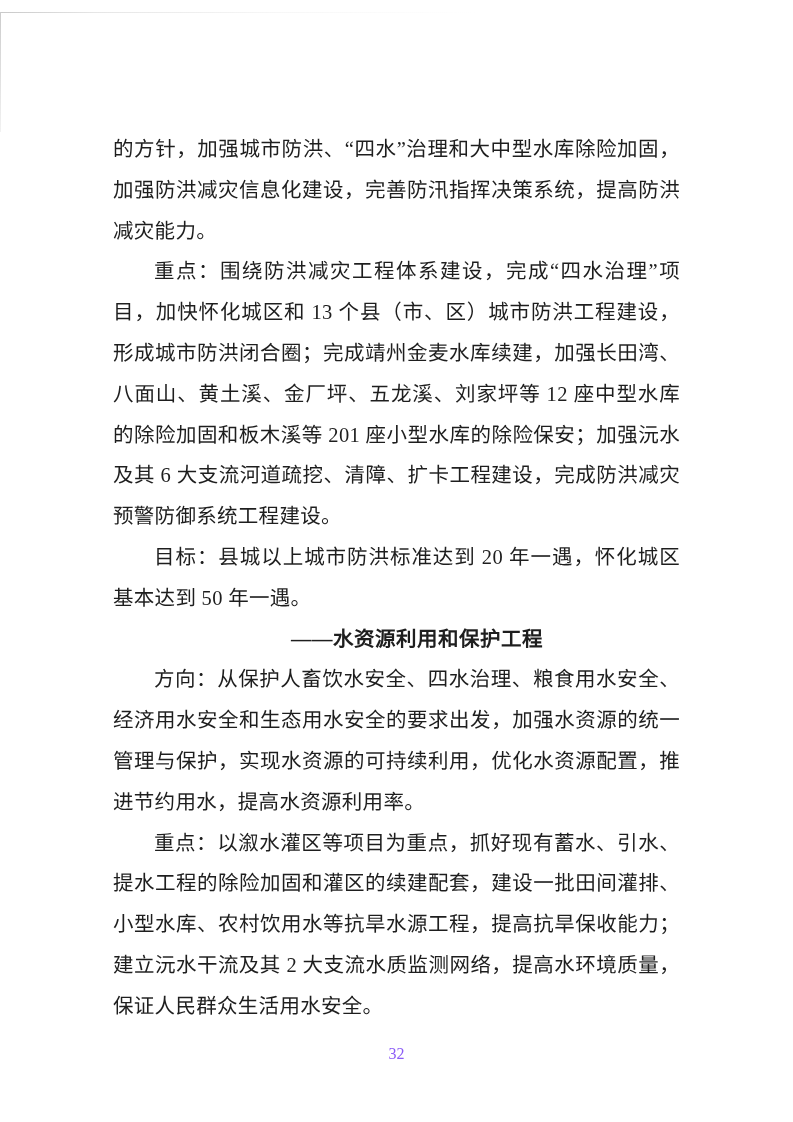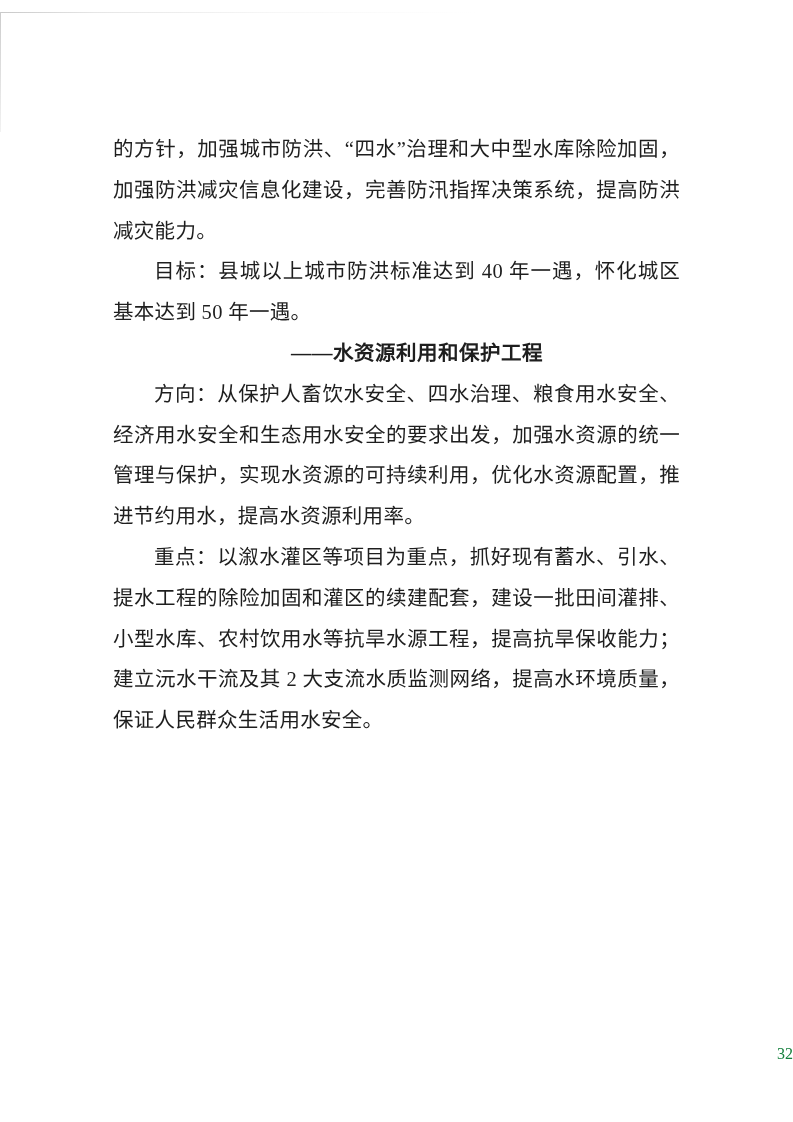--- a/index.html
+++ b/index.html
@@ -60,37 +60,38 @@
     font-weight: bold;
     text-align: center;
     text-indent: 2em;
     letter-spacing: 0.5px;
   }
   .page-number {
     position: absolute;
     top: 1031px;
     left: 0;
     width: 100%;
-    text-align: right;
+    text-align: center;
     font-size: 16px;
     line-height: 22px;
-    color: #15803d;
+    color: #8b5cf6;
     font-family: "Liberation Serif", "DejaVu Serif", serif;
   }
 </style>
 </head>
 <body>
 
 <div class="page">
   <div class="edge-top"></div>
   <div class="edge-left"></div>
   <div class="speck-bottom-left"></div>
 
   <div class="content">
     <p>的方针，加强城市防洪、“四水”治理和大中型水库除险加固，加强防洪减灾信息化建设，完善防汛指挥决策系统，提高防洪减灾能力。</p>
-    <p class="indent">目标：县城以上城市防洪标准达到 40 年一遇，怀化城区基本达到 50 年一遇。</p>
+    <p class="indent">重点：围绕防洪减灾工程体系建设，完成“四水治理”项目，加快怀化城区和 13 个县（市、区）城市防洪工程建设，形成城市防洪闭合圈；完成靖州金麦水库续建，加强长田湾、八面山、黄土溪、金厂坪、五龙溪、刘家坪等 12 座中型水库的除险加固和板木溪等 201 座小型水库的除险保安；加强沅水及其 6 大支流河道疏挖、清障、扩卡工程建设，完成防洪减灾预警防御系统工程建设。</p>
+    <p class="indent">目标：县城以上城市防洪标准达到 20 年一遇，怀化城区基本达到 50 年一遇。</p>
     <p class="heading">——水资源利用和保护工程</p>
     <p class="indent">方向：从保护人畜饮水安全、四水治理、粮食用水安全、经济用水安全和生态用水安全的要求出发，加强水资源的统一管理与保护，实现水资源的可持续利用，优化水资源配置，推进节约用水，提高水资源利用率。</p>
     <p class="indent">重点：以溆水灌区等项目为重点，抓好现有蓄水、引水、提水工程的除险加固和灌区的续建配套，建设一批田间灌排、小型水库、农村饮用水等抗旱水源工程，提高抗旱保收能力；建立沅水干流及其 2 大支流水质监测网络，提高水环境质量，保证人民群众生活用水安全。</p>
   </div>
 
   <div class="page-number">32</div>
 </div>
 
 </body></html>

